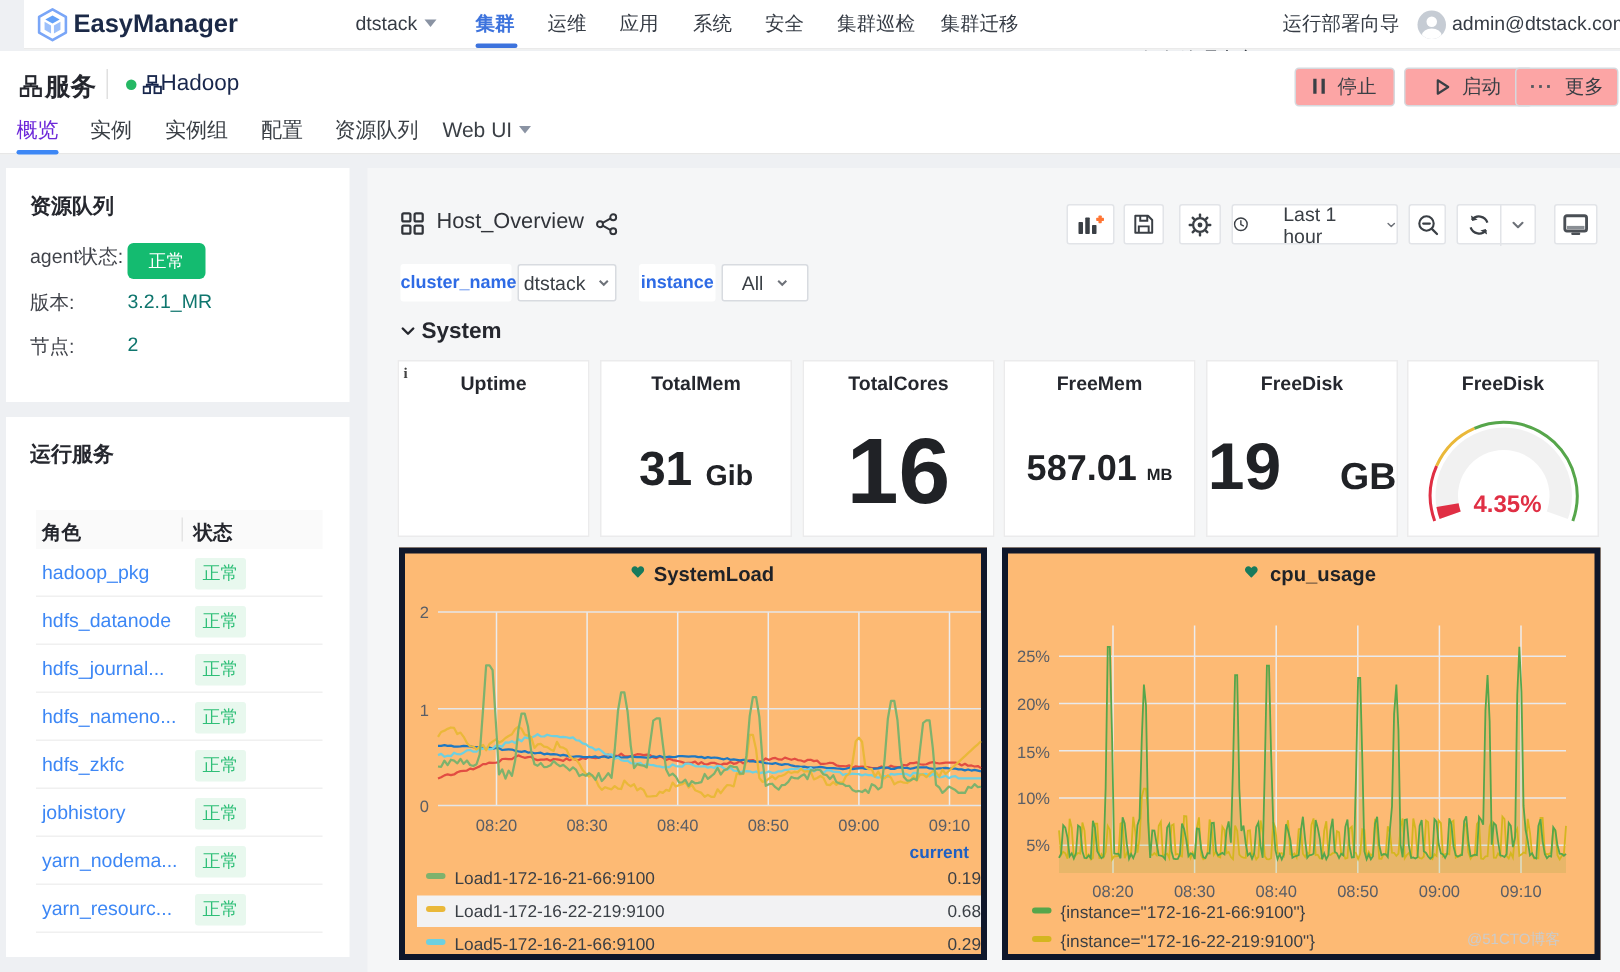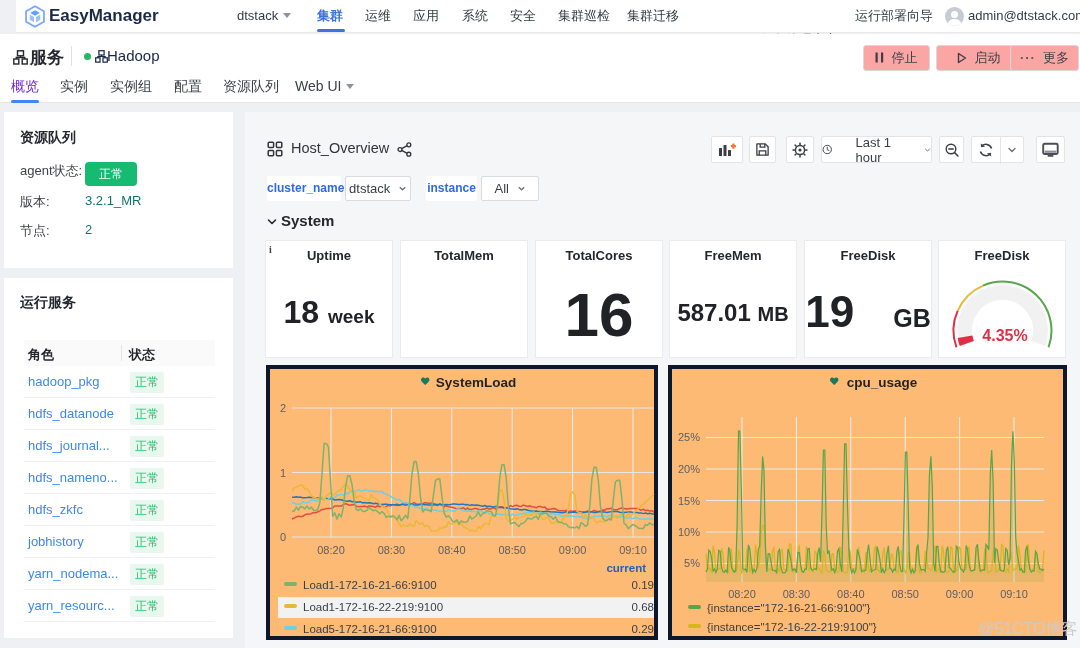--- a/index.html
+++ b/index.html
@@ -49,21 +49,21 @@
 .gtitle { position:absolute; left:22px; top:28px; font-size:14.5px; font-weight:500; color:#31343a; }
 .toolbtn { position:absolute; top:24px; height:27px; background:#fff; border:1px solid #e2e4e8; border-radius:2px; }
 .chip { position:absolute; top:64px; height:25px; background:#fff; border-radius:2px; font-size:12px; }
 .chip.lbl { color:#2e6be5; font-weight:bold; line-height:25px; text-align:center; }
 .chip.dd { border:1px solid #d8dbe0; color:#3a3f45; font-size:13px; line-height:23px; }
 .syshead { position:absolute; left:21px; top:100px; font-size:15px; font-weight:bold; color:#25272e; }
 .statcard { position:absolute; top:128px; width:128px; height:118px; background:#fff; border:1px solid #ebebec; }
 .stitle { position:absolute; width:100%; top:7px; text-align:center; font-size:13px; font-weight:bold; color:#25272e; }
 .sbig { position:absolute; width:100%; top:40px; text-align:center; font-weight:bold; color:#202226; }
 .chartcard { position:absolute; top:253px; background:#fdba74; border:4px solid #0f172a; }
-.wm { position:absolute; left:978px; top:619px; font-size:16px; color:#cbcbcb; white-space:nowrap; z-index:9; }
+.wm { position:absolute; left:978px; top:619px; font-size:10px; color:#cbcbcb; white-space:nowrap; z-index:9; }
 </style>
 </head>
 <body>
 
 <div class="nav">
   <svg class="logo" width="24" height="25" viewBox="0 0 25 25">
     <path d="M12.5 1.8 L21.8 7.1 L21.8 17.9 L12.5 23.2 L3.2 17.9 L3.2 7.1 Z" fill="none" stroke="#7aa6f7" stroke-width="1.8" stroke-linejoin="round"></path>
     <path d="M12.5 6 L17.5 8.8 L12.5 11.6 L7.5 8.8 Z" fill="#63a1f8"></path>
     <path d="M7 10.5 L11.5 13 L11.5 18.5 L7 16 Z" fill="#9cc0fb"></path>
     <path d="M18 10.5 L13.5 13 L13.5 18.5 L18 16 Z" fill="#9cc0fb"></path>
@@ -282,32 +282,32 @@
 <div class="chip lbl" style="left:181px;width:51px;">instance</div>
 <div class="chip dd" style="left:236px;width:58px;text-align:center;">All <svg width="9" height="9" viewBox="0 0 10 10" style="margin-left:4px;">
         <path d="M2 3.5 L5 6.5 L8 3.5" fill="none" stroke="#6e7279" stroke-width="1.5"></path>
       </svg></div>
   <div class="syshead"><svg width="12" height="12" viewBox="0 0 12 12" style="vertical-align:-1.5px;margin-right:3px;">
         <path d="M2.5 4 L6 7.5 L9.5 4" fill="none" stroke="#25272e" stroke-width="1.6" stroke-linecap="round" stroke-linejoin="round"></path>
       </svg>System</div>
   <div class="statcard" style="left:20px;">
 <div class="stitle">Uptime</div>
       <div style="position:absolute;left:3px;top:3px;font-size:10px;font-weight:bold;color:#444;font-family:'Liberation Serif',serif;">i</div>
-      <div class="sbig" style="top:53px;font-size:32px;">18 <span style="font-size:19px;">week</span></div>
     </div>
 <div class="statcard" style="left:155px;">
 <div class="stitle">TotalMem</div>
+      <div class="sbig" style="top:53px;font-size:32px;">31 <span style="font-size:19px;">Gib</span></div>
     </div>
 <div class="statcard" style="left:290px;">
 <div class="stitle">TotalCores</div>
       <div class="sbig" style="top:38px;font-size:62px;">16</div>
     </div>
 <div class="statcard" style="left:424px;">
 <div class="stitle">FreeMem</div>
-      <div class="sbig" style="top:58px;font-size:24px;">587.01 <span style="font-size:20px;">MB</span></div>
+      <div class="sbig" style="top:58px;font-size:24px;">587.01 <span style="font-size:11px;">MB</span></div>
     </div>
 <div class="statcard" style="left:559px;">
 <div class="stitle">FreeDisk</div>
       <div class="sbig" style="top:46px;font-size:44px;">19 <span style="font-size:25px;margin-left:27px;">GB</span></div>
     </div>
 <div class="statcard" style="left:693px;">
 <div class="stitle">FreeDisk</div>
       <svg style="position:absolute;left:0;top:0" width="128" height="118" viewBox="0 0 128 118">
         <path d="M 17.46 106.26 A 49 49 0 0 1 18.74 69.57" stroke="#e02f44" stroke-width="2" fill="none"></path>
         <path d="M 18.74 69.57 A 49 49 0 0 1 43.96 44.56" stroke="#eab839" stroke-width="2" fill="none"></path>

